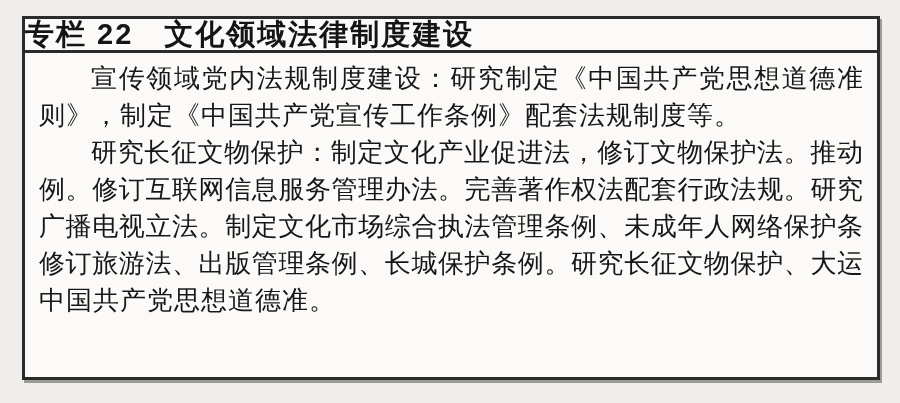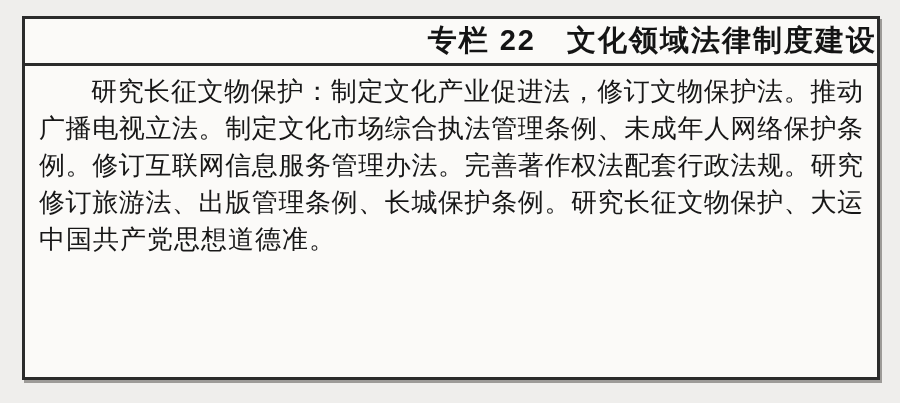--- a/index.html
+++ b/index.html
@@ -20,26 +20,26 @@
     left: 22px;
     top: 16px;
     width: 858px;
     height: 364px;
     box-sizing: border-box;
     background: #fbfaf8;
     border: 3px solid #2b2b2b;
     box-shadow: 2px 3px 0 rgba(90, 88, 84, 0.55);
   }
   .panel-title {
-    height: 47px;
+    height: 34px;
     box-sizing: border-box;
     border-bottom: 3px solid #2b2b2b;
     display: flex;
     align-items: center;
-    justify-content: flex-end;
+    justify-content: flex-start;
     font-family: "Liberation Sans", sans-serif;
     font-weight: bold;
     font-size: 29px;
     letter-spacing: 2px;
     color: #141414;
   }
   .panel-body {
     padding: 7px 14px 0 14px;
     font-family: "Liberation Serif", serif;
     font-size: 26px;
@@ -71,24 +71,28 @@
 
 <div class="page">
   <div class="panel">
 
     <div class="panel-title">
       <span>专栏 22　文化领域法律制度建设</span>
     </div>
 
     <div class="panel-body">
 
+      <div class="para">
+        <div class="line first full">宣传领域党内法规制度建设：研究制定《中国共产党思想道德准</div>
+        <div class="line last">则》，制定《中国共产党宣传工作条例》配套法规制度等。</div>
+      </div>
 
       <div class="para">
         <div class="line first full">研究长征文物保护：制定文化产业促进法，修订文物保护法。推动</div>
+        <div class="line full">例。修订互联网信息服务管理办法。完善著作权法配套行政法规。研究</div>
         <div class="line full">广播电视立法。制定文化市场综合执法管理条例、未成年人网络保护条</div>
-        <div class="line full">例。修订互联网信息服务管理办法。完善著作权法配套行政法规。研究</div>
         <div class="line full">修订旅游法、出版管理条例、长城保护条例。研究长征文物保护、大运</div>
         <div class="line last">中国共产党思想道德准。</div>
       </div>
 
     </div>
   </div>
 </div>
 
 </body></html>

